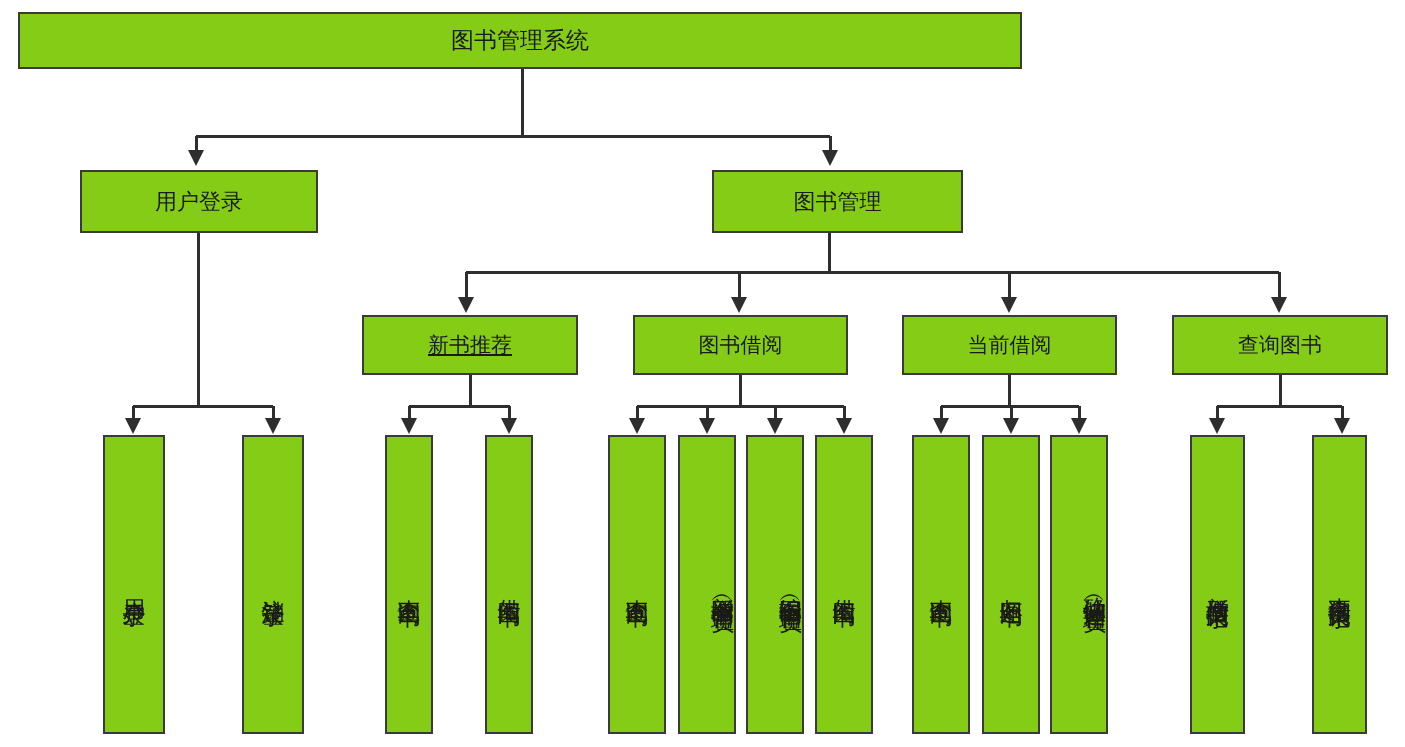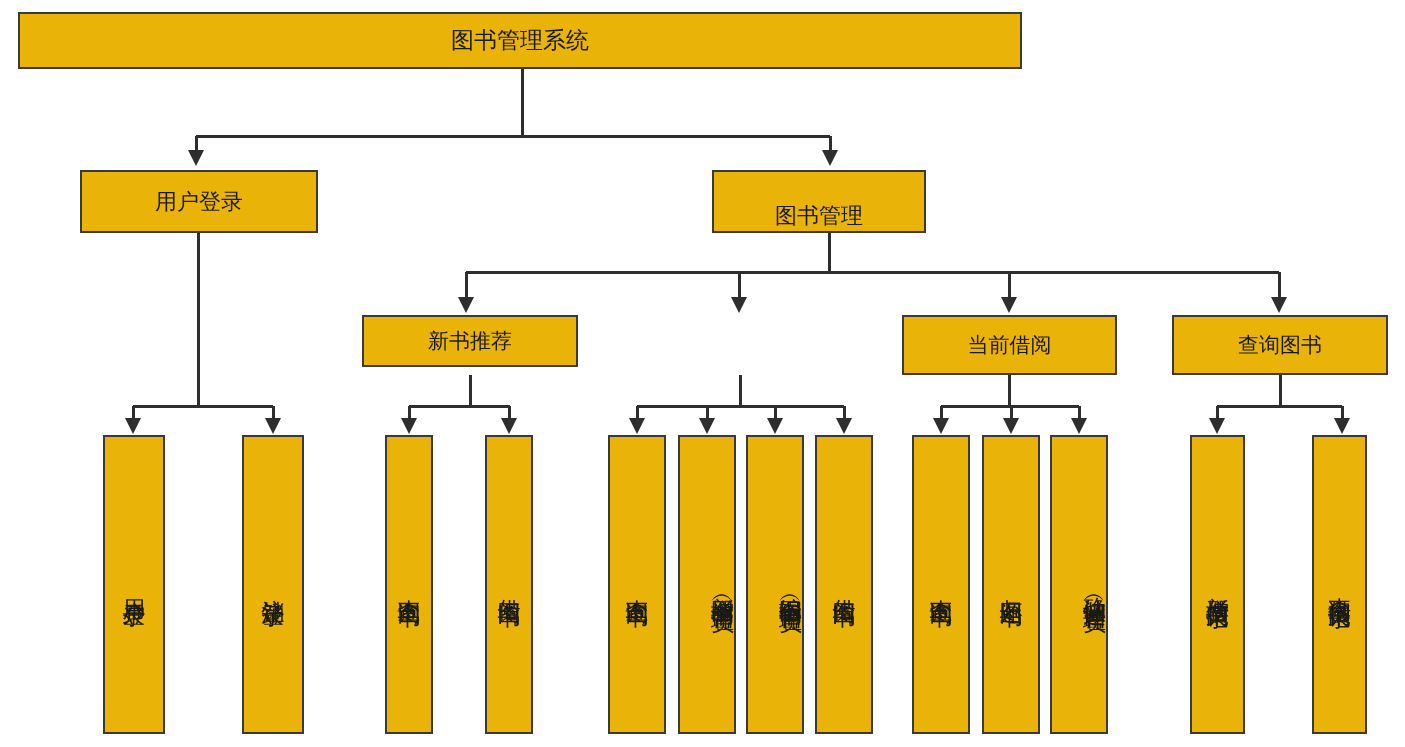--- a/index.html
+++ b/index.html
@@ -16,21 +16,21 @@
     height: 747px;
     background: #ffffff;
     overflow: hidden;
   }
 
   
   .node {
     position: absolute;
     box-sizing: border-box;
     border: 2px solid #3a3a3a;
-    background: #eab308;
+    background: #84cc16;
     display: flex;
     align-items: center;
     justify-content: center;
     color: #1a1a1a;
   }
   .node.root      { font-size: 23px; }
   .node.level2    { font-size: 22px; }
   .node.level3    { font-size: 21px; }
 
   
@@ -128,25 +128,28 @@
     <div class="vline" style="left: 1216px; top: 406px; height: 14px;"></div>
     <div class="arrow" style="left: 1209px; top: 418px;"></div>
     <div class="vline" style="left: 1341px; top: 406px; height: 14px;"></div>
     <div class="arrow" style="left: 1334px; top: 418px;"></div>
     <div class="node root" style="left: 18px; top: 12px; width: 1004px; height: 57px;">
       <span>图书管理系统</span>
     </div>
     <div class="node level2" style="left: 80px; top: 170px; width: 238px; height: 63px;">
       <span>用户登录</span>
     </div>
-    <div class="node level2" style="left: 712px; top: 170px; width: 214px; height: 63px; align-items: flex-end;">
+    <div class="node level2" style="left: 712px; top: 170px; width: 251px; height: 63px;">
       <span>图书管理</span>
     </div>
-    <div class="node level3" style="left: 362px; top: 315px; width: 216px; height: 52px;">
+    <div class="node level3" style="left: 362px; top: 315px; width: 216px; height: 60px; text-decoration: underline;">
       <span>新书推荐</span>
+    </div>
+    <div class="node level3" style="left: 633px; top: 315px; width: 215px; height: 60px;">
+      <span>图书借阅</span>
     </div>
     <div class="node level3" style="left: 902px; top: 315px; width: 215px; height: 60px;">
       <span>当前借阅</span>
     </div>
     <div class="node level3" style="left: 1172px; top: 315px; width: 216px; height: 60px;">
       <span>查询图书</span>
     </div>
     <div class="node leaf mid" style="left: 103px; top: 435px; width: 62px; height: 299px;">
       <span>用户登录</span>
     </div>

